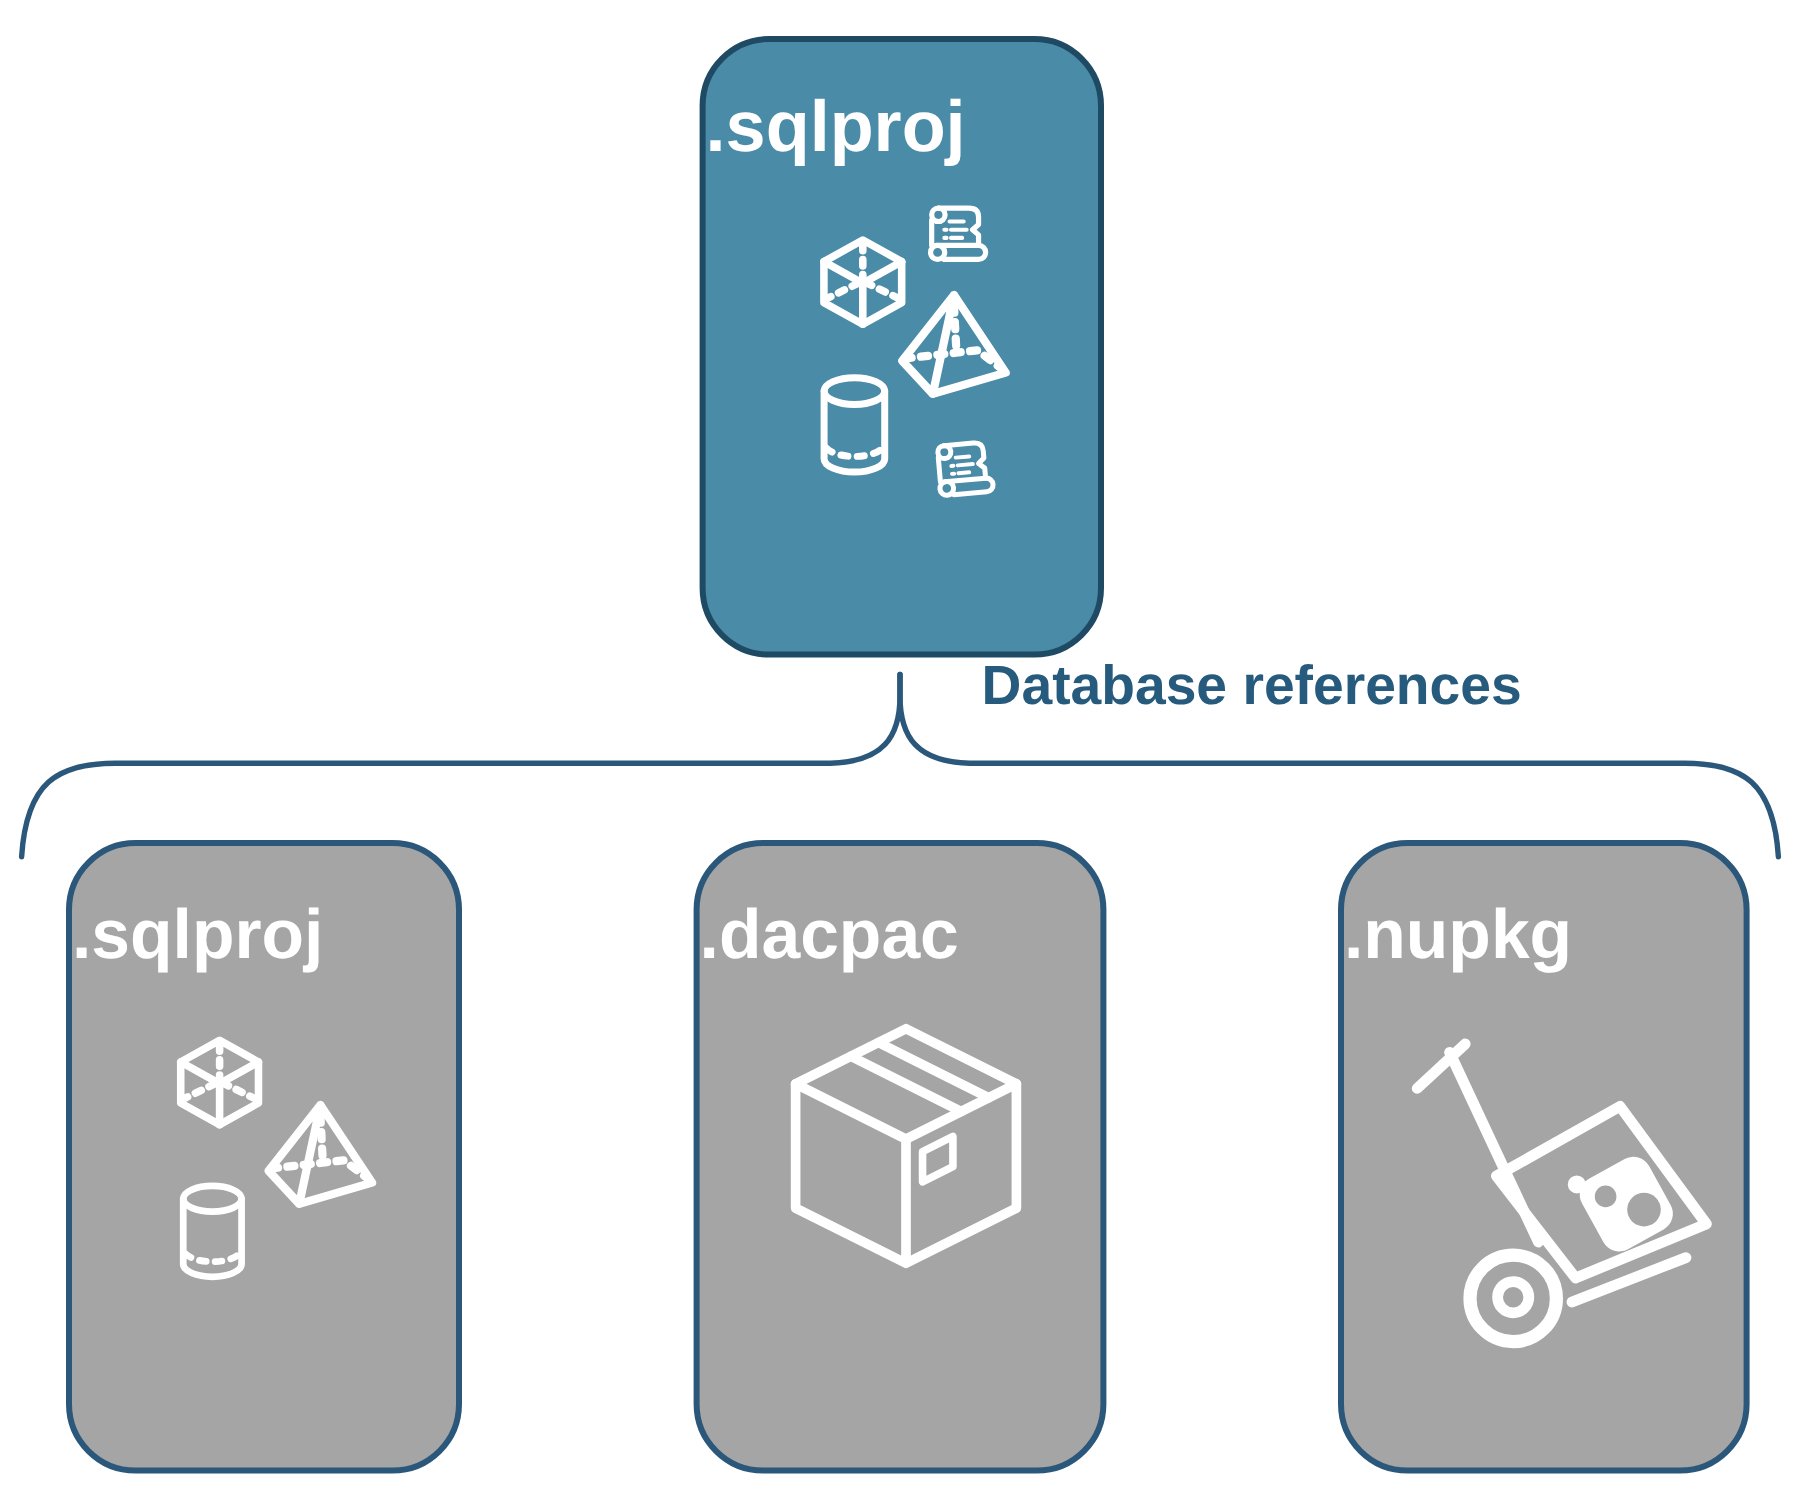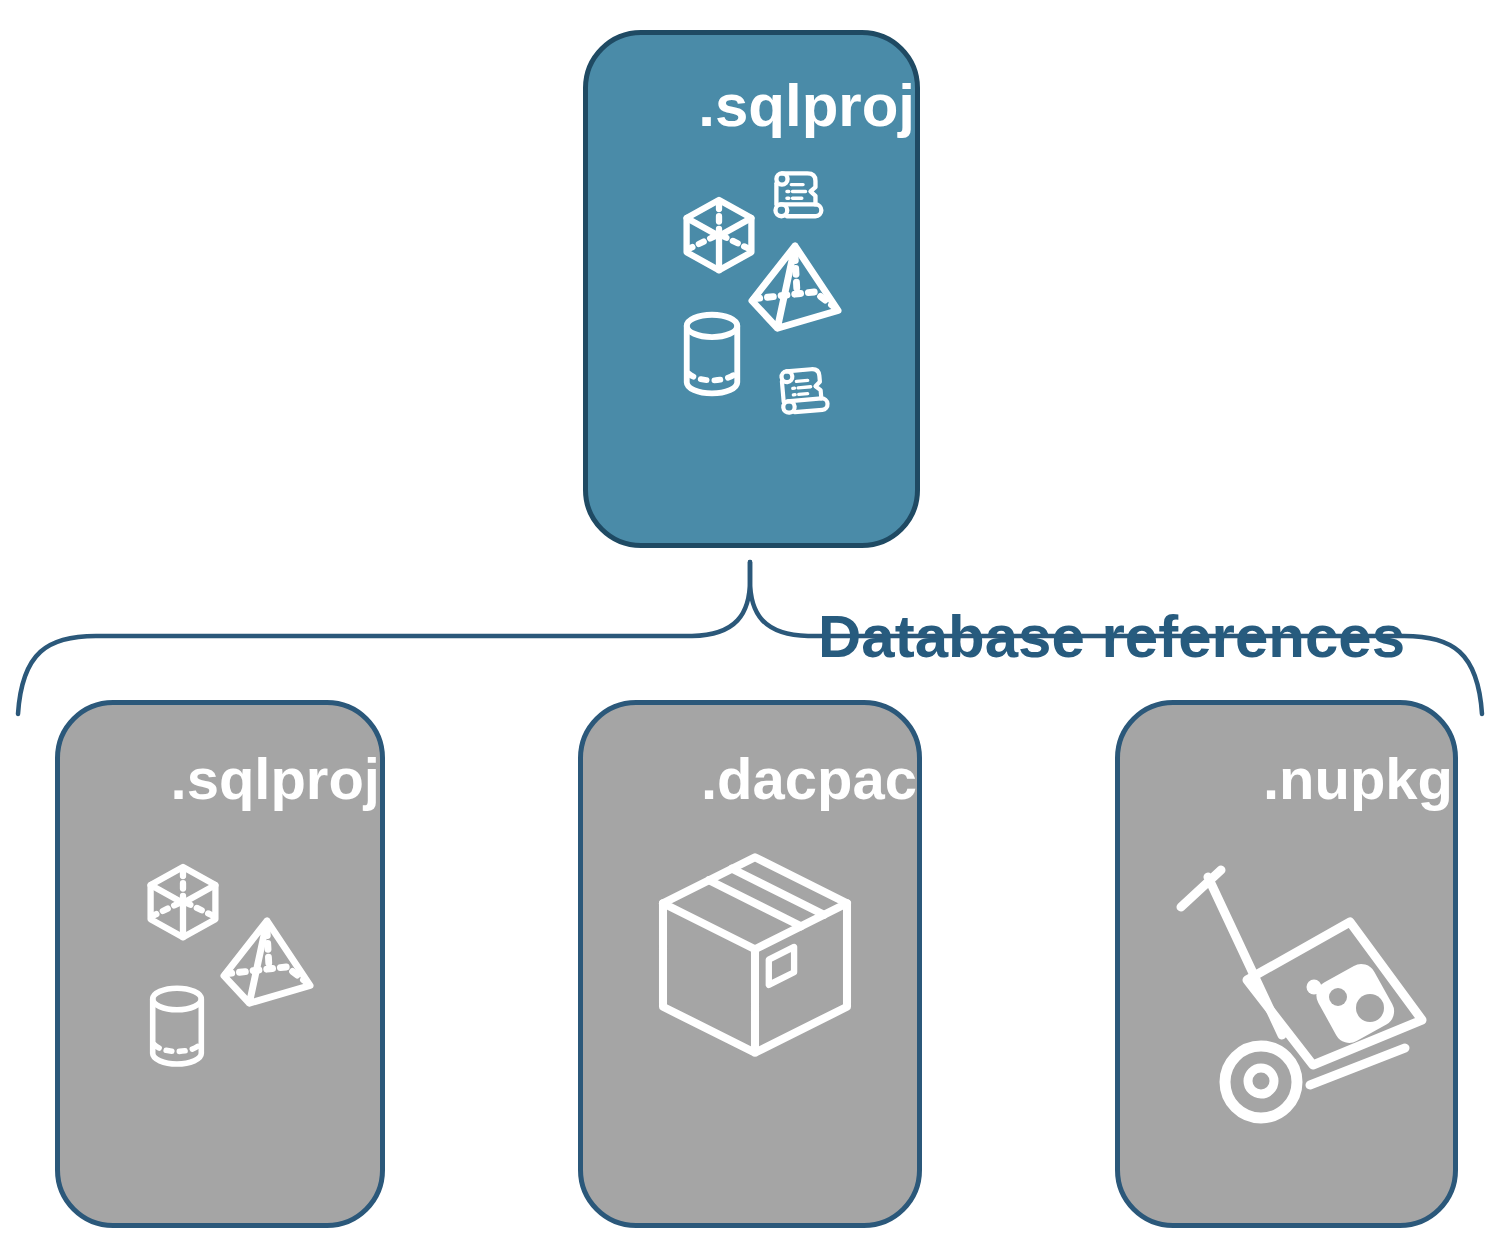--- a/index.html
+++ b/index.html
@@ -19,21 +19,21 @@
   .node.child{
     background:var(--child-fill,#A5A5A5);
     border:5px solid var(--child-border,#2B587A);
     top:700px;width:330px;height:528px;
   }
   .node.child.c0{left:55px;width:330px;}
   .node.child.c1{left:578px;width:344px;}
   .node.child.c2{left:1115px;width:343px;}
 
   .node-title{
-    display:block;text-align:right;
+    display:block;text-align:left;
     color:var(--title-color,#fff);
     font-weight:bold;letter-spacing:0px;
     margin-top:42px;font-size:58px;line-height:1.1;
   }
   .node.root .node-title{margin-top:38px;font-size:60px;}
 
   .icon{position:absolute;}
 
   
   .ln{fill:none;stroke:var(--icon-color,#fff);stroke-width:7;stroke-linecap:round;stroke-linejoin:round;}
@@ -41,23 +41,23 @@
   .ln.thin{stroke-width:5.5;}
   .ln.cyl{stroke-width:6;}
   .ln.ht{stroke-width:9;}
   .fw{fill:var(--icon-color,#fff);stroke:none;}
   .fg{fill:var(--child-fill,#A5A5A5);stroke:none;}
 
   .connector-svg{position:absolute;left:0;top:0;}
   .connector-path{fill:none;stroke:var(--connector-color,#2B587A);stroke-width:4.5px;stroke-linecap:round;}
 
   .connector-label{
-    position:absolute;left:818px;top:602px;
+    position:absolute;left:818px;top:544px;
     color:var(--label-color,#275B7E);
-    font-size:60px;font-weight:bold;white-space:nowrap;
+    font-size:46px;font-weight:bold;white-space:nowrap;
   }
 </style>
 </head>
 <body>
 
 <div class="stage">
 
   <svg width="0" height="0" style="position:absolute" aria-hidden="true">
     <defs>
       <g id="sym-cube">

